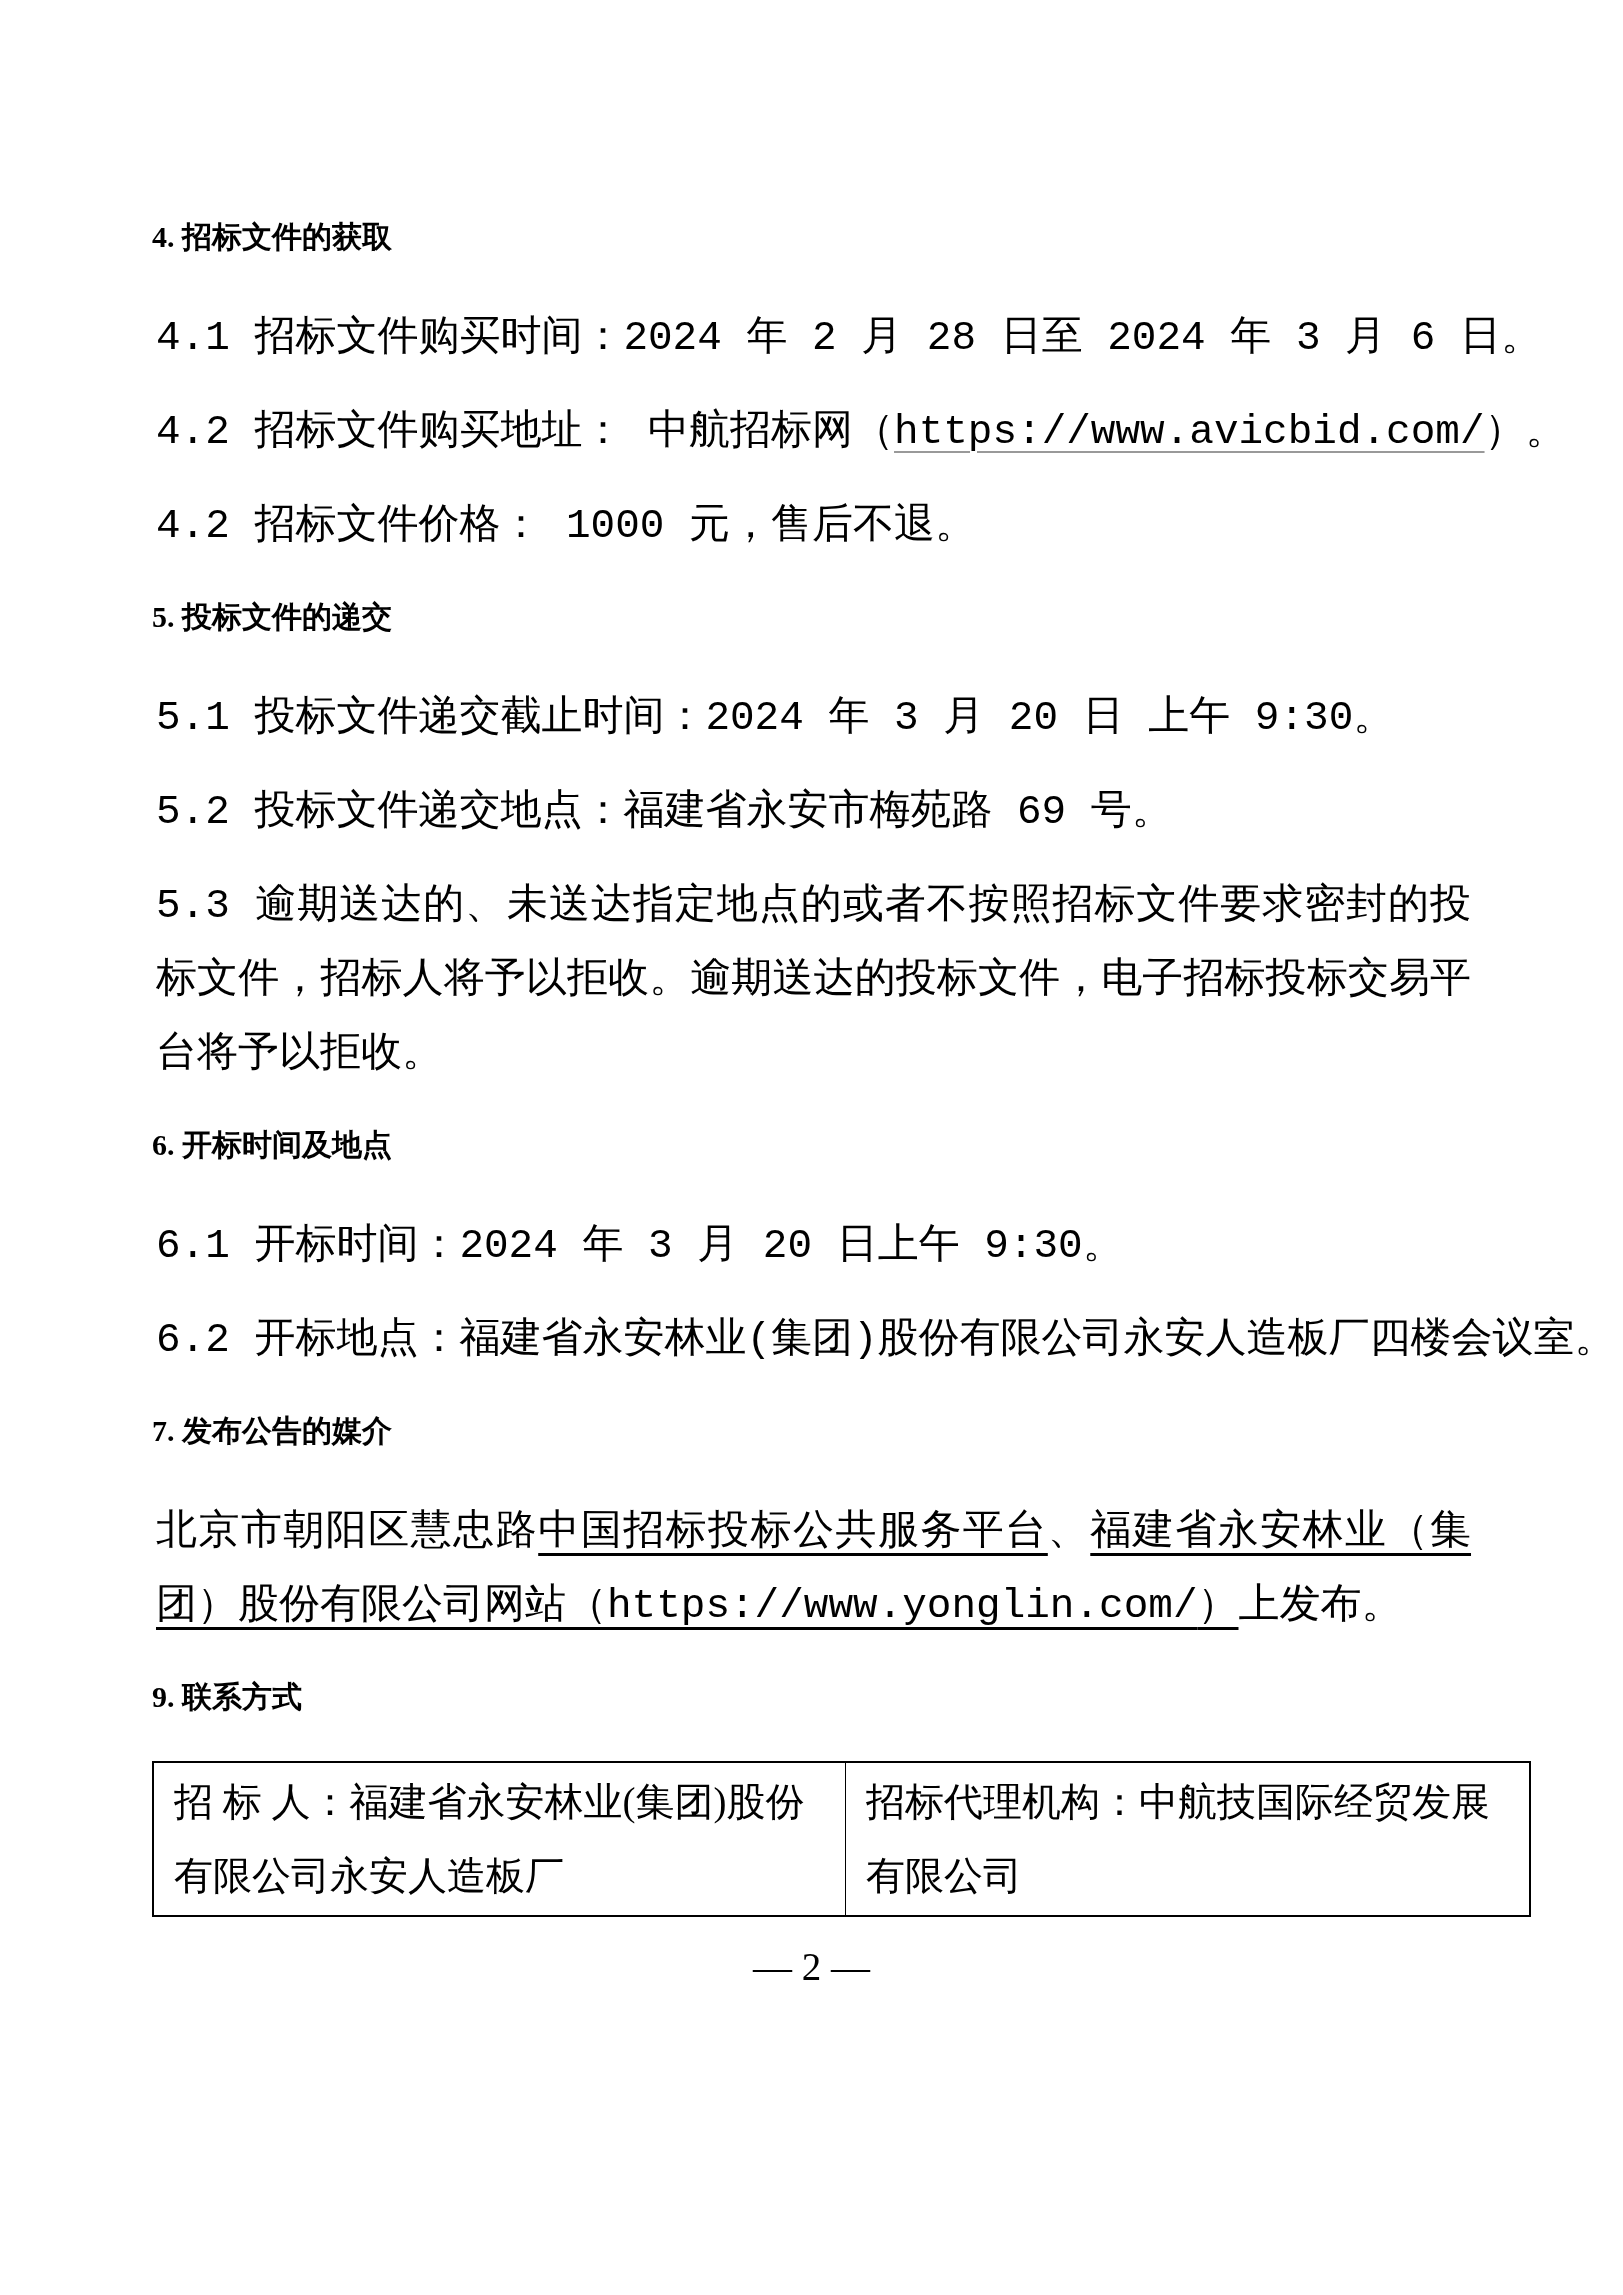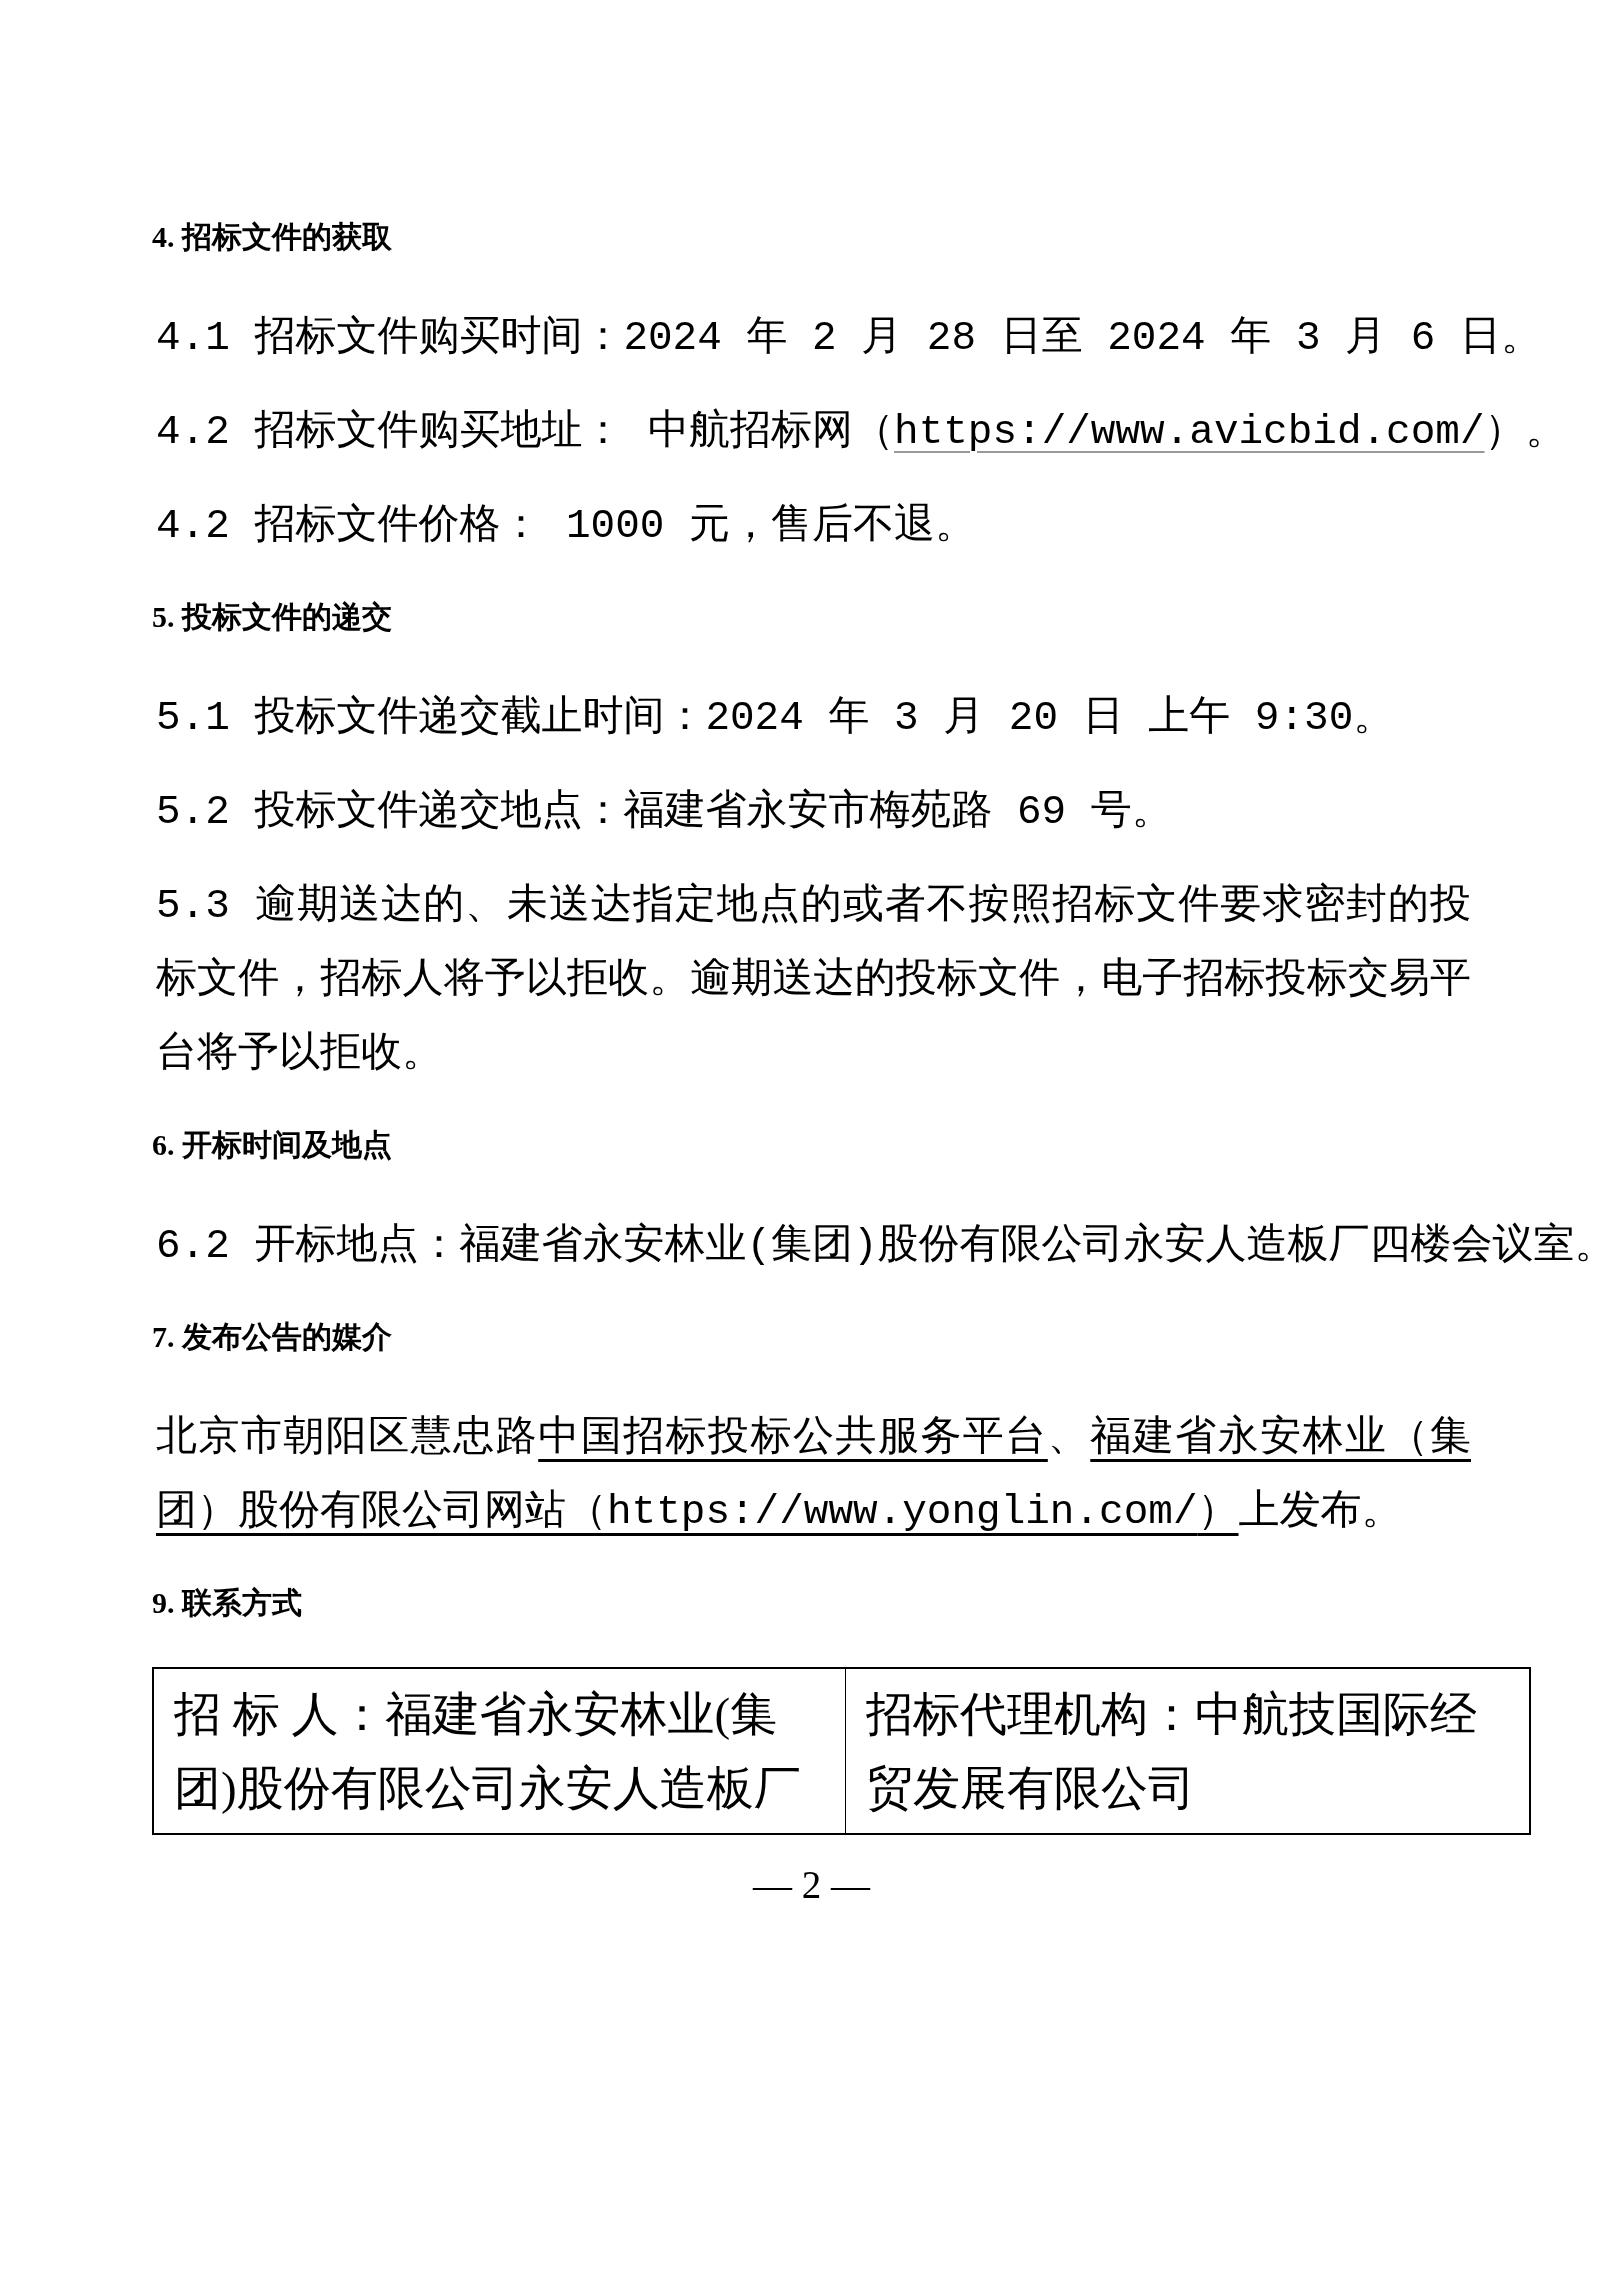--- a/index.html
+++ b/index.html
@@ -40,22 +40,22 @@
     text-underline-offset: 7.6px;
   }
   table.contact {
     border-collapse: collapse;
     width: 1294px;
     border: 2.5px solid #000000;
     table-layout: fixed;
   }
   table.contact td {
     border: 1.7px solid #000000;
-    font-size: 47px; line-height: 74px;
-    padding: 8px 20px;
+    font-size: 39px; line-height: 74px;
+    padding: 2px 20px;
     vertical-align: top;
     text-align: left;
   }
   td.c1 { width: 651px; }
   td.c2 { width: 643px; }
   .pagenum {
     font-size: 39px; line-height: 51px;
     margin-top: 24px;
     text-align: center;
   }
@@ -76,20 +76,21 @@
   <h2 class="sec">5. 投标文件的递交</h2>
 
   <p class="body oneline">5.1 投标文件递交截止时间：2024 年 3 月 20 日  上午 9:30。</p>
 
   <p class="body oneline">5.2 投标文件递交地点：福建省永安市梅苑路 69 号。</p>
 
   <p class="body just">5.3 逾期送达的、未送达指定地点的或者不按照招标文件要求密封的投标文件，招标人将予以拒收。逾期送达的投标文件，电子招标投标交易平台将予以拒收。</p>
 
   <h2 class="sec">6. 开标时间及地点</h2>
 
+  <p class="body oneline">6.1 开标时间：2024 年 3 月 20 日上午 9:30。</p>
 
   <p class="body oneline">6.2 开标地点：福建省永安林业(集团)股份有限公司永安人造板厂四楼会议室。</p>
 
   <h2 class="sec">7. 发布公告的媒介</h2>
 
   <p class="body just"><span>北京市朝阳区慧忠路</span><span class="u">中国招标投标公共服务平台</span><span>、</span><span class="u">福建省永安林业（集团）股份有限公司网站（</span><span class="u">https://www.yonglin.com/</span><span class="u">）</span><span>上发布。</span></p>
 
   <h2 class="sec">9. 联系方式</h2>
 
   <table class="contact">

